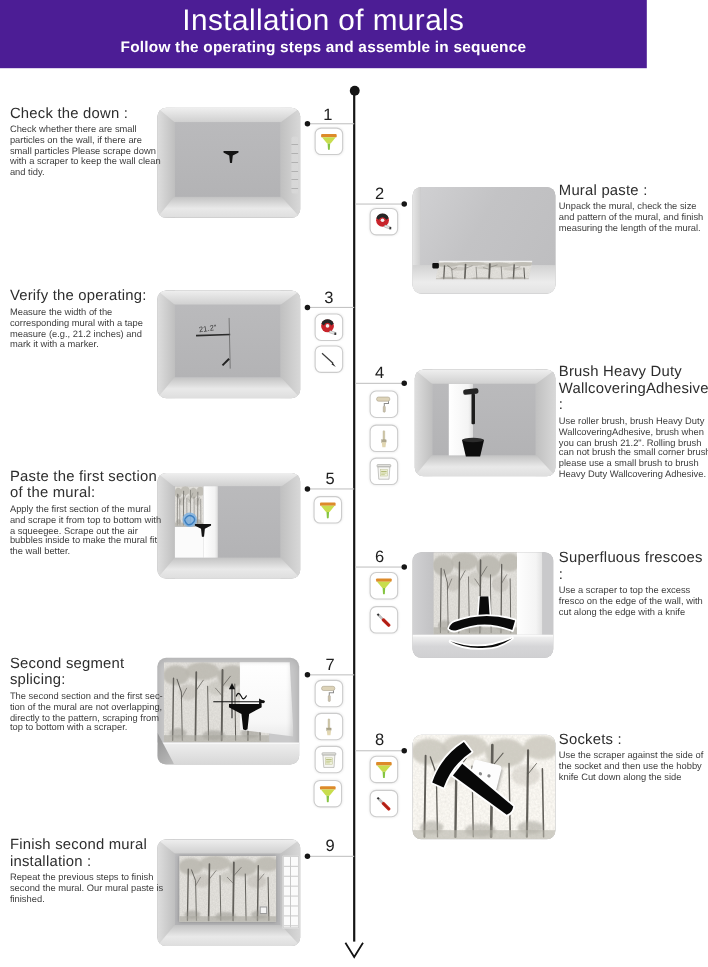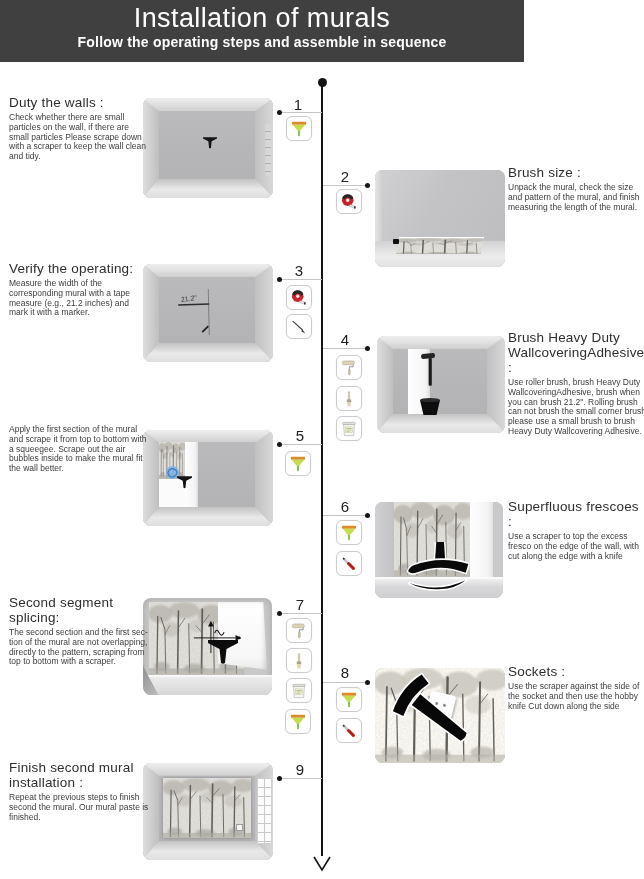--- a/index.html
+++ b/index.html
@@ -1,19 +1,19 @@
 <!DOCTYPE html>
 <html><head>
 <meta charset="utf-8">
 <style>
   html,body{margin:0;padding:0;background:#ffffff}
   #canvas{position:relative;width:644px;height:879px;background:#fff;overflow:hidden;
           font-family:"Liberation Sans",sans-serif;}
   
-  .hdr{position:absolute;left:0;top:0;width:524px;height:62px;background:#404040;color:#fff;text-align:center}
+  .hdr{position:absolute;left:0;top:0;width:588px;height:62px;background:#4c1d95;color:#fff;text-align:center}
   .hdr-title{font-size:27px;font-weight:400;letter-spacing:.4px;margin:3px 0 0 0;line-height:30px}
   .hdr-sub{font-size:14px;font-weight:700;margin-top:1px;letter-spacing:.2px}
   
   .tline{position:absolute;left:321px;top:82px;width:2px;height:774px;background:#141414}
   .tstart{position:absolute;left:318px;top:78px;width:9px;height:9px;border-radius:50%;background:#141414}
   .tarrow{position:absolute;left:312px;top:856px}
   .conn{position:absolute;height:1px;background:#c4c4c4}
   .cdot{position:absolute;width:5px;height:5px;border-radius:50%;background:#161616}
   .num{position:absolute;width:40px;text-align:center;font-size:15px;color:#202020}
   
@@ -147,21 +147,21 @@
       <div class="ceil"></div>
         <div class="flr"></div>
       <div class="bw">
         <svg class="abs" style="left:46%;top:38%" width="14" height="12" viewBox="0 0 24 20">
             <use href="#sqg" fill="#141414"></use>
           </svg>
       </div>
       <div class="r1-rad"></div>
     </div>
     <div class="tb" style="left:9px;top:95px;width:138px">
-      <h2>Duty the walls :</h2>
+      <h2>Check the down :</h2>
       <p>Check whether there are small particles on the wall, if there are small particles Please scrape down with a scraper to keep the wall clean and tidy.</p>
     </div>
   </section>
 
   <section>
     <div class="conn" style="left:323px;top:185px;width:44px"></div>
     <div class="cdot" style="left:365px;top:183px"></div>
     <div class="num" style="left:325px;top:168px">2</div>
     <div class="tool" style="left:336px;top:189px">
       <svg width="20" height="19" viewBox="0 0 24 22">
@@ -179,21 +179,21 @@
       <div class="r2-corner"></div>
       <div class="r2-floor"></div>
       <div class="r2-mural">
         <svg class="fillsvg" viewBox="0 0 120 80" preserveAspectRatio="none">
             <use href="#forest-art"></use>
           </svg>
       </div>
       <div class="abs" style="left:13.5%;top:71%;width:6px;height:5px;background:#111;border-radius:1px"></div>
     </div>
     <div class="tb" style="left:508px;top:165px;width:134px">
-      <h2>Brush size :</h2>
+      <h2>Mural paste :</h2>
       <p>Unpack the mural, check the size and pattern of the mural, and finish measuring the length of the mural.</p>
     </div>
   </section>
 
   <section>
     <div class="conn" style="left:280px;top:279px;width:42px"></div>
     <div class="cdot" style="left:277px;top:277px"></div>
     <div class="num" style="left:279px;top:262px">3</div>
     <div class="tool" style="left:286px;top:285px">
       <svg width="20" height="19" viewBox="0 0 24 22">
@@ -314,20 +314,21 @@
         <svg class="abs" style="left:5%;top:33%" width="17" height="17" viewBox="0 0 18 18">
           <circle cx="9" cy="9" r="7" fill="#7fb2e0" opacity="0.85"></circle>
             <path d="M4,9 q3,-6 8,-3 q4,3 -1,7 q-5,3 -7,-4" stroke="#3c7fc0" fill="none" stroke-width="1.4"></path>
         </svg>
         <svg class="abs" style="left:19%;top:52%" width="15" height="13" viewBox="0 0 24 20">
             <use href="#sqg" fill="#141414"></use>
           </svg>
       </div>
     </div>
     <div class="tb" style="left:9px;top:425px;width:140px">
+      <h2>Paste the first section of the mural:</h2>
       <p>Apply the first section of the mural and scrape it from top to bottom with a squeegee. Scrape out the air bubbles inside to make the mural fit the wall better.</p>
     </div>
   </section>
 
   <section>
     <div class="conn" style="left:323px;top:515px;width:44px"></div>
     <div class="cdot" style="left:365px;top:513px"></div>
     <div class="num" style="left:325px;top:498px">6</div>
     <div class="tool" style="left:336px;top:520px">
       <svg width="20" height="19" viewBox="0 0 24 22">

